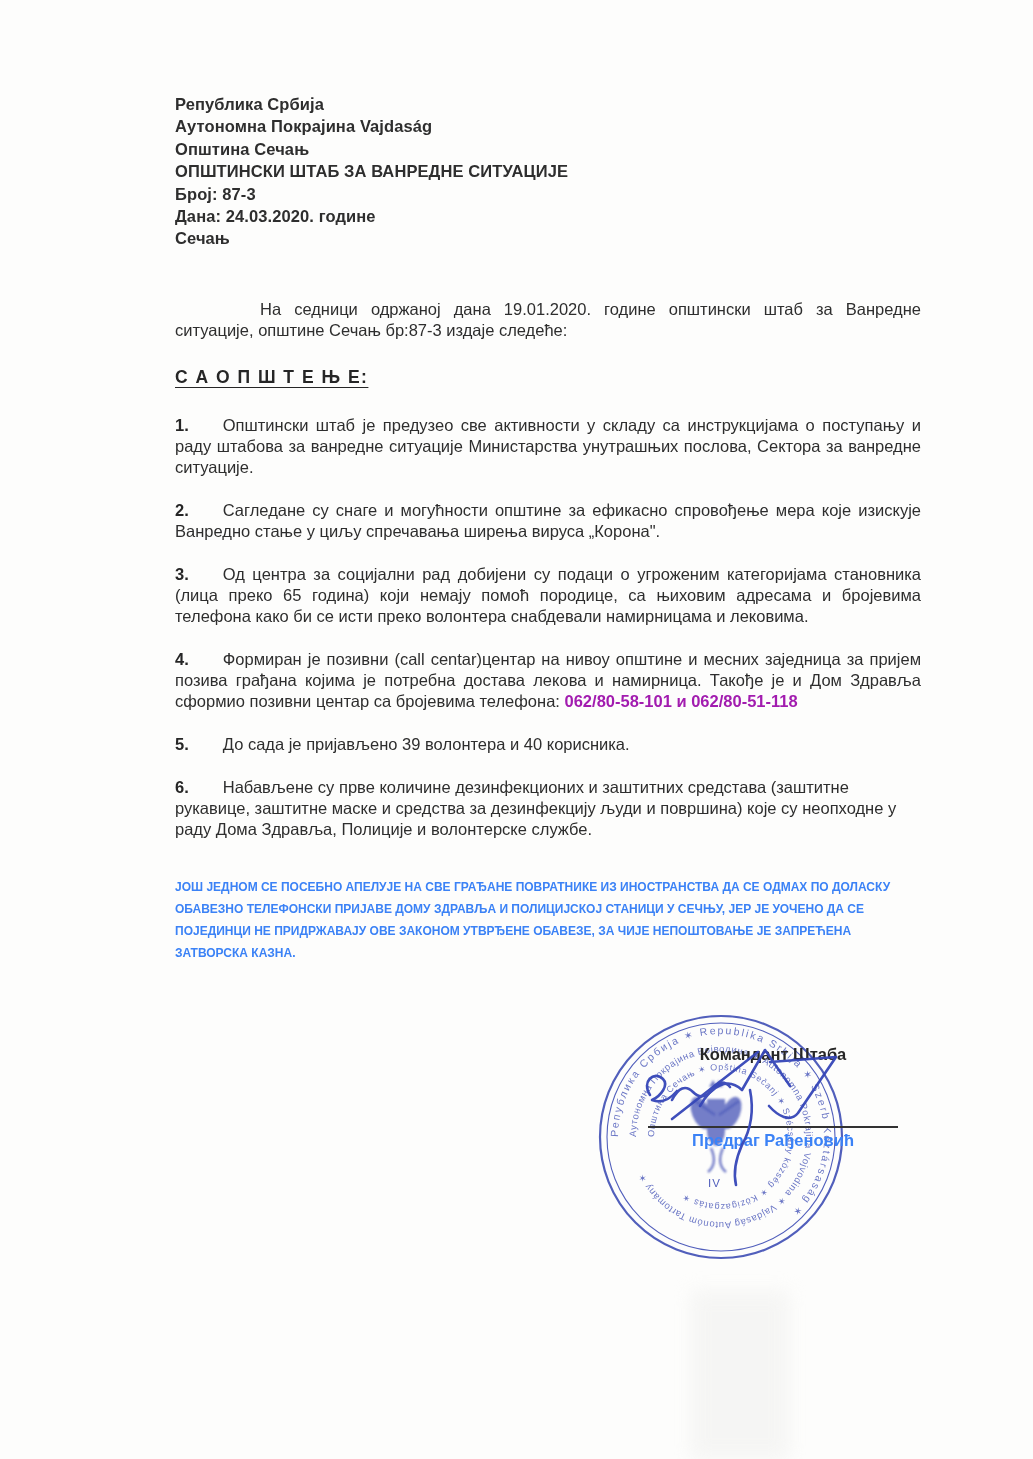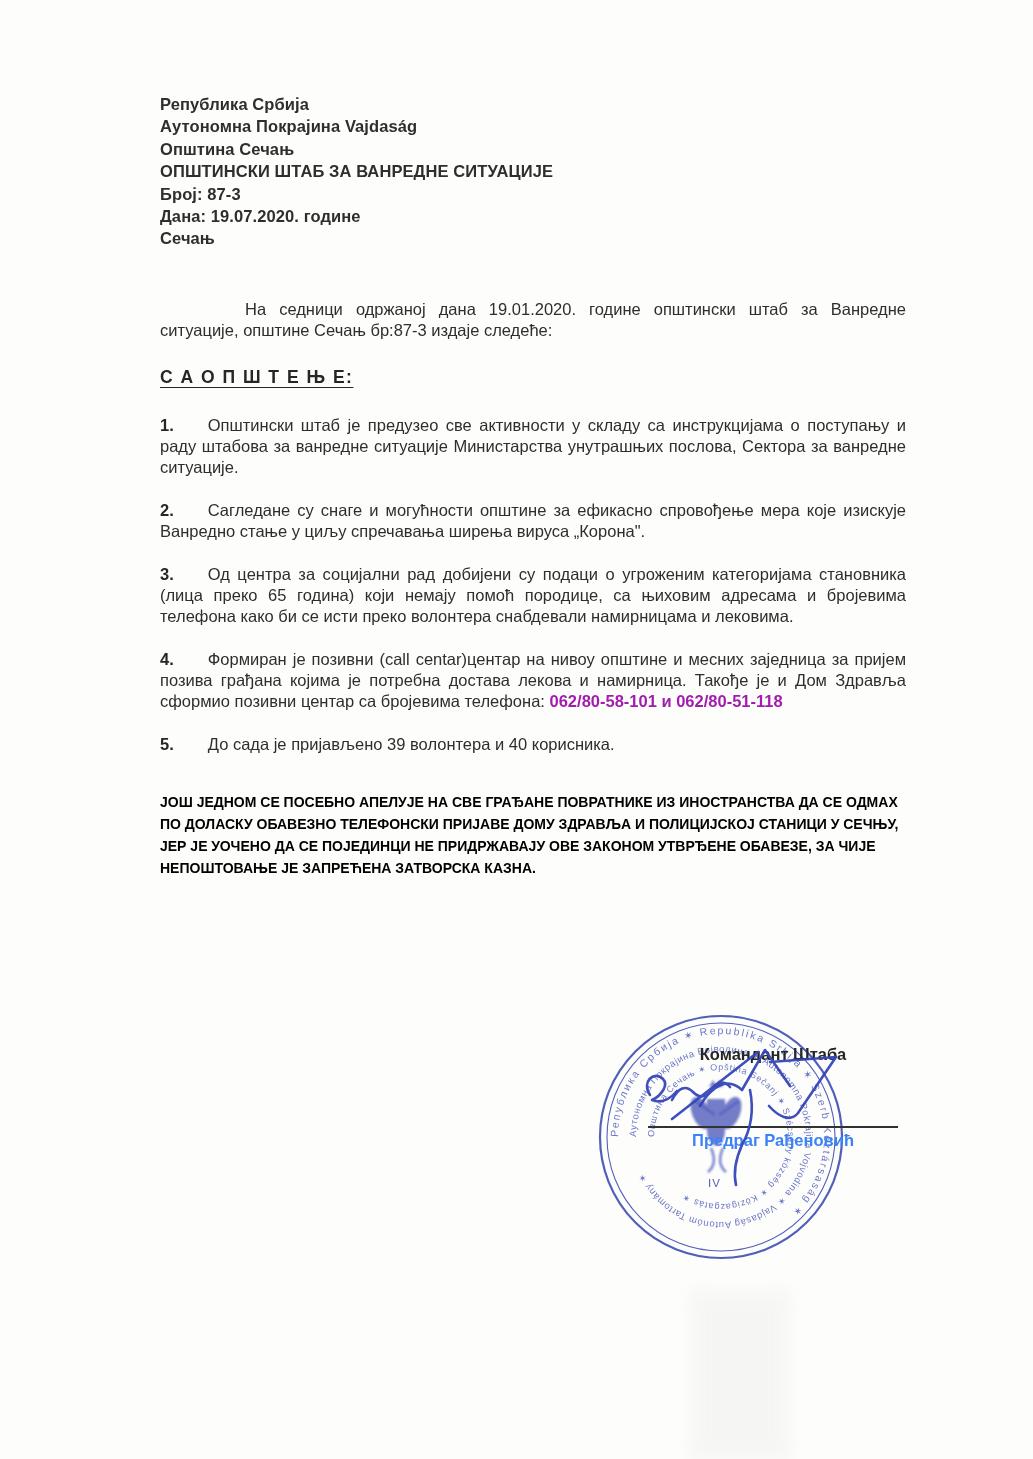--- a/index.html
+++ b/index.html
@@ -4,32 +4,32 @@
 <style>
   html,body{margin:0;padding:0;background:#ffffff;}
   .page{
     position:relative;
     width:1033px;height:1459px;
     background:#fdfdfc;
     font-family:"Liberation Sans",sans-serif;
     color:#2e2e2e;
     overflow:hidden;
   }
-  .content{position:absolute;left:160px;top:93px;width:746px;}
+  .content{position:absolute;left:175px;top:93px;width:746px;}
   .hdr p{margin:0;font-weight:700;font-size:16.5px;line-height:22.4px;letter-spacing:.1px;}
   .intro{margin:49px 0 0;text-indent:85px;text-align:justify;font-size:16.5px;line-height:21px;}
   .doc-title{margin:26px 0 0;text-align:left;font-weight:700;font-size:17.5px;letter-spacing:1.5px;
     text-decoration:underline;text-underline-offset:4px;color:#262626;}
   .items{margin-top:27px;}
   .item{margin:0 0 22px;font-size:16.5px;line-height:21px;}
   .item .num{font-weight:700;color:#262626;}
   .item .tab{display:inline-block;width:34px;}
   .justify{text-align:justify;}
   .phones{font-weight:700;color:#a21caf;}
-  .appeal{margin:36px 0 0;font-weight:700;font-size:14px;line-height:22px;color:#000000;}
+  .appeal{margin:36px 0 0;font-weight:700;font-size:12px;line-height:22px;color:#3b82f6;}
   .sig-block{position:absolute;left:648px;top:1044px;width:250px;text-align:center;z-index:2;}
   .sig-role{font-weight:700;font-size:16.5px;line-height:21px;color:#262626;}
   .sig-rule{margin-top:61px;border-top:2px solid #323232;height:0;}
   .sig-name{font-weight:700;font-size:16.5px;margin-top:3px;color:#3b82f6;}
   .stamp-svg{position:absolute;left:591px;top:1007px;z-index:1;filter:blur(.35px);opacity:.9;}
   .autograph-svg{position:absolute;left:600px;top:1020px;z-index:3;filter:blur(.3px);opacity:.95;}
   .smudge{position:absolute;left:690px;top:1290px;width:100px;height:170px;
     background:#ededeb;opacity:.45;filter:blur(9px);}
 </style>
 </head>
@@ -38,34 +38,35 @@
 <div class="page">
 
   <div class="content">
 
     <div class="hdr">
       <p>Република Србија</p>
       <p>Аутономна Покрајина Vajdaság</p>
       <p>Општина Сечањ</p>
       <p>ОПШТИНСКИ ШТАБ ЗА ВАНРЕДНЕ СИТУАЦИЈЕ</p>
       <p>Број: 87-3</p>
-      <p>Дана: 19.07.2020. године</p>
+      <p>Дана: 24.03.2020. године</p>
       <p>Сечањ</p>
     </div>
 
     <p class="intro">На седници одржаној дана 19.01.2020. године општински штаб за Ванредне ситуације, општине Сечањ бр:87-3 издаје следеће:</p>
 
     <p class="doc-title">С А О П Ш Т Е Њ Е:</p>
 
     <div class="items">
       <p class="item justify"><span class="num">1.</span><span class="tab"></span><span>Општински штаб је предузео све активности у складу са инструкцијама о поступању и раду штабова за ванредне ситуације Министарства унутрашњих послова, Сектора за ванредне ситуације.</span></p>
       <p class="item justify"><span class="num">2.</span><span class="tab"></span><span>Сагледане су снаге и могућности општине за ефикасно спровођење мера које изискује Ванредно стање у циљу спречавања ширења вируса „Корона".</span></p>
       <p class="item justify"><span class="num">3.</span><span class="tab"></span><span>Од центра за социјални рад добијени су подаци о угроженим категоријама становника (лица преко 65 година) који немају помоћ породице, са њиховим адресама и бројевима телефона како би се исти преко волонтера снабдевали намирницама и лековима.</span></p>
       <p class="item justify"><span class="num">4.</span><span class="tab"></span><span>Формиран је позивни (call centar)центар на нивоу општине и месних заједница за пријем позива грађана којима је потребна достава лекова и намирница. Такође је и Дом Здравља сформио позивни центар са бројевима телефона: </span><span class="phones">062/80-58-101 и 062/80-51-118</span></p>
       <p class="item"><span class="num">5.</span><span class="tab"></span><span>До сада је пријављено 39 волонтера и 40 корисника.</span></p>
+      <p class="item"><span class="num">6.</span><span class="tab"></span><span>Набављене су прве количине дезинфекционих и заштитних средстава (заштитне рукавице, заштитне маске и средства за дезинфекцију људи и површина) које су неопходне у раду Дома Здравља, Полиције и волонтерске службе.</span></p>
     </div>
 
     <p class="appeal">ЈОШ ЈЕДНОМ СЕ ПОСЕБНО АПЕЛУЈЕ НА СВЕ ГРАЂАНЕ ПОВРАТНИКЕ ИЗ ИНОСТРАНСТВА ДА СЕ ОДМАХ ПО ДОЛАСКУ ОБАВЕЗНО ТЕЛЕФОНСКИ ПРИЈАВЕ ДОМУ ЗДРАВЉА И ПОЛИЦИЈСКОЈ СТАНИЦИ У СЕЧЊУ, ЈЕР ЈЕ УОЧЕНО ДА СЕ ПОЈЕДИНЦИ НЕ ПРИДРЖАВАЈУ ОВЕ ЗАКОНОМ УТВРЂЕНЕ ОБАВЕЗЕ, ЗА ЧИЈЕ НЕПОШТОВАЊЕ ЈЕ ЗАПРЕЋЕНА ЗАТВОРСКА КАЗНА.</p>
 
   </div>
 
   <svg class="stamp-svg" width="260" height="260" viewBox="0 0 260 260">
     <defs>
       <path id="ring1" d="M27 130 a103 103 0 1 1 206 0 a103 103 0 1 1 -206 0"></path>
       <path id="ring2" d="M45 130 a85 85 0 1 1 170 0 a85 85 0 1 1 -170 0"></path>

